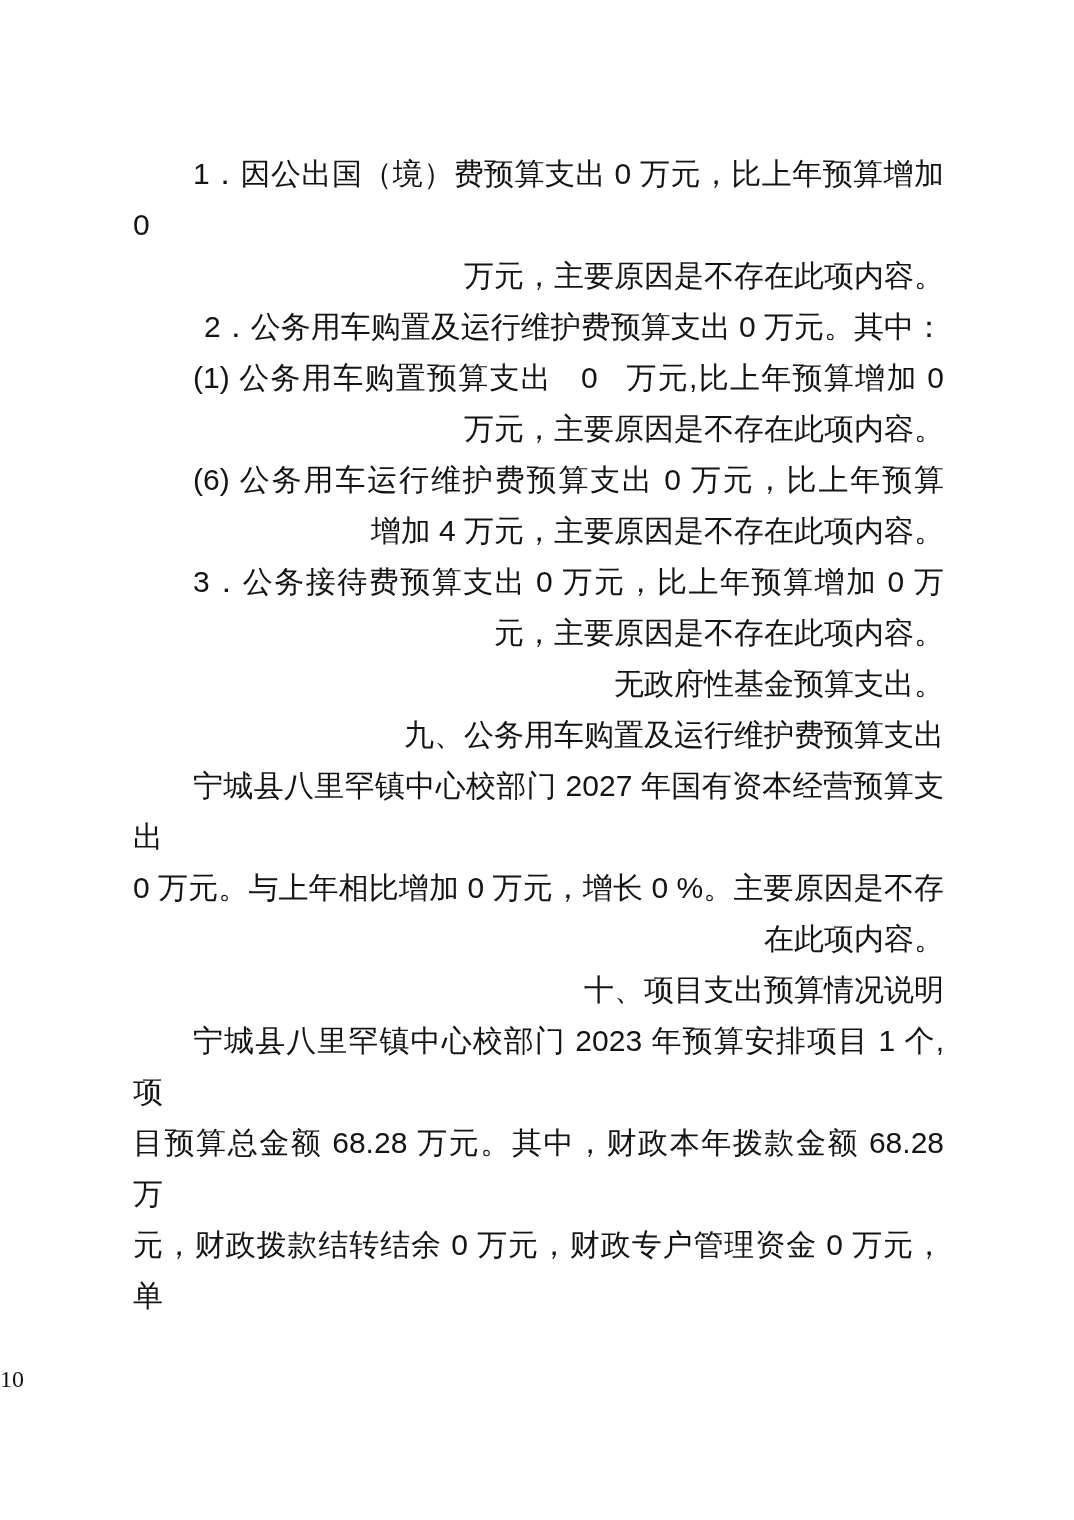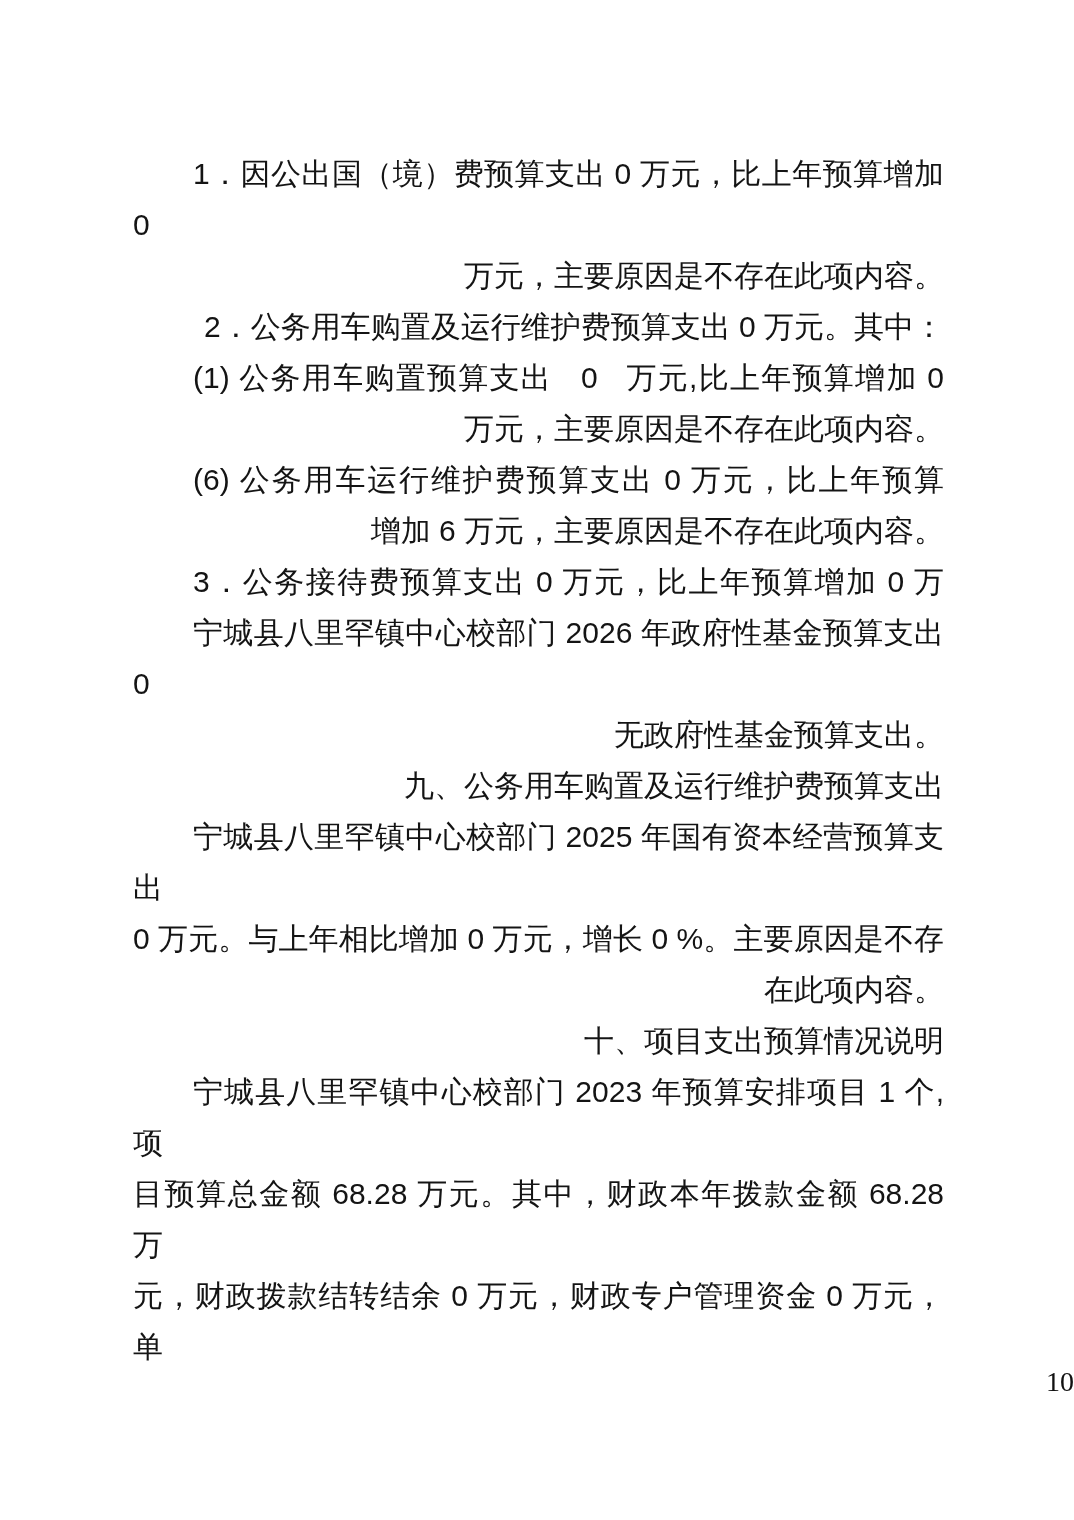--- a/index.html
+++ b/index.html
@@ -24,43 +24,43 @@
     white-space: pre-wrap;
     text-align: right;
   }
   .ind { text-indent: 2em; }
   .jst { text-align: justify; text-align-last: justify; }
   .page-number {
     position: absolute;
     left: 0;
     right: 0;
     top: 1366px;
-    text-align: right;
+    text-align: left;
     font-family: "Liberation Serif", "DejaVu Serif", serif;
-    font-size: 28px;
+    font-size: 24px;
     color: #111111;
   }
 </style>
 </head>
 <body>
 
 <div class="page">
   <div class="content">
       <div class="ln ind jst">1．因公出国（境）费预算支出 0 万元，比上年预算增加 0</div>
       <div class="ln">万元，主要原因是不存在此项内容。</div>
       <div class="ln ind">2．公务用车购置及运行维护费预算支出 0 万元。其中：</div>
       <div class="ln ind jst">(1) 公务用车购置预算支出   0   万元,比上年预算增加 0</div>
       <div class="ln">万元，主要原因是不存在此项内容。</div>
       <div class="ln ind jst">(6) 公务用车运行维护费预算支出 0 万元，比上年预算</div>
-      <div class="ln">增加 6 万元，主要原因是不存在此项内容。</div>
+      <div class="ln">增加 4 万元，主要原因是不存在此项内容。</div>
       <div class="ln ind jst">3．公务接待费预算支出 0 万元，比上年预算增加 0 万</div>
-      <div class="ln ind jst">宁城县八里罕镇中心校部门 2026 年政府性基金预算支出 0</div>
+      <div class="ln">元，主要原因是不存在此项内容。</div>
       <div class="ln">无政府性基金预算支出。</div>
       <div class="ln ind">九、公务用车购置及运行维护费预算支出</div>
-      <div class="ln ind jst">宁城县八里罕镇中心校部门 2025 年国有资本经营预算支出</div>
+      <div class="ln ind jst">宁城县八里罕镇中心校部门 2027 年国有资本经营预算支出</div>
       <div class="ln jst">0 万元。与上年相比增加 0 万元，增长 0 %。主要原因是不存</div>
       <div class="ln">在此项内容。</div>
       <div class="ln ind">十、项目支出预算情况说明</div>
       <div class="ln ind jst">宁城县八里罕镇中心校部门 2023 年预算安排项目 1 个, 项</div>
       <div class="ln jst">目预算总金额 68.28 万元。其中，财政本年拨款金额 68.28 万</div>
       <div class="ln jst">元，财政拨款结转结余 0 万元，财政专户管理资金 0 万元，单</div>
     </div>
   <div class="page-number">10</div>
 </div>
 

